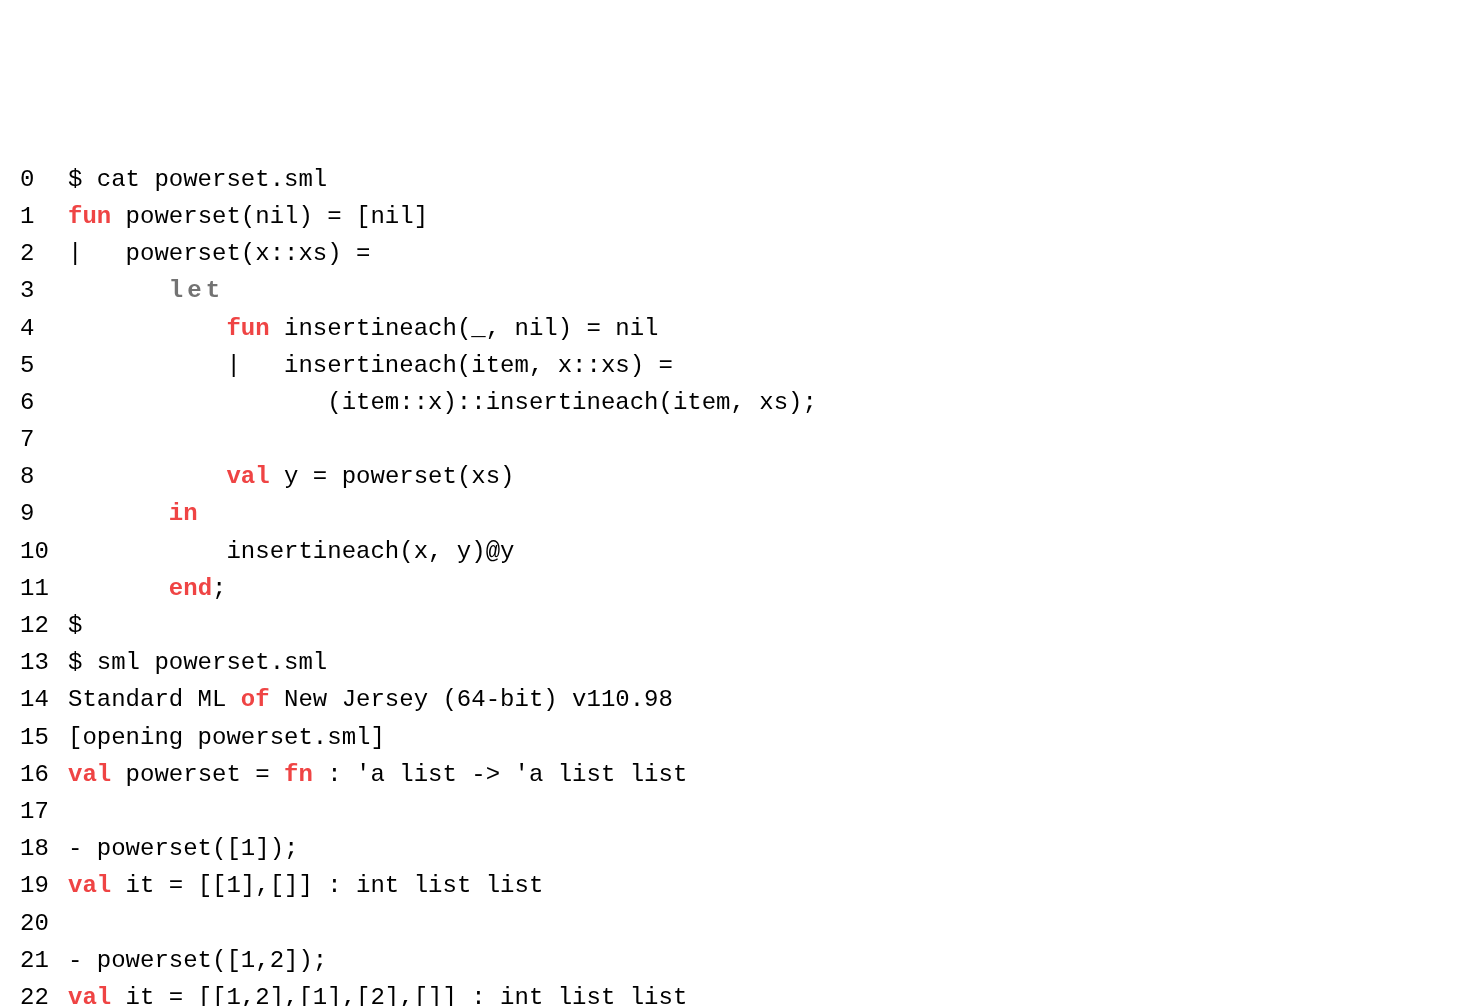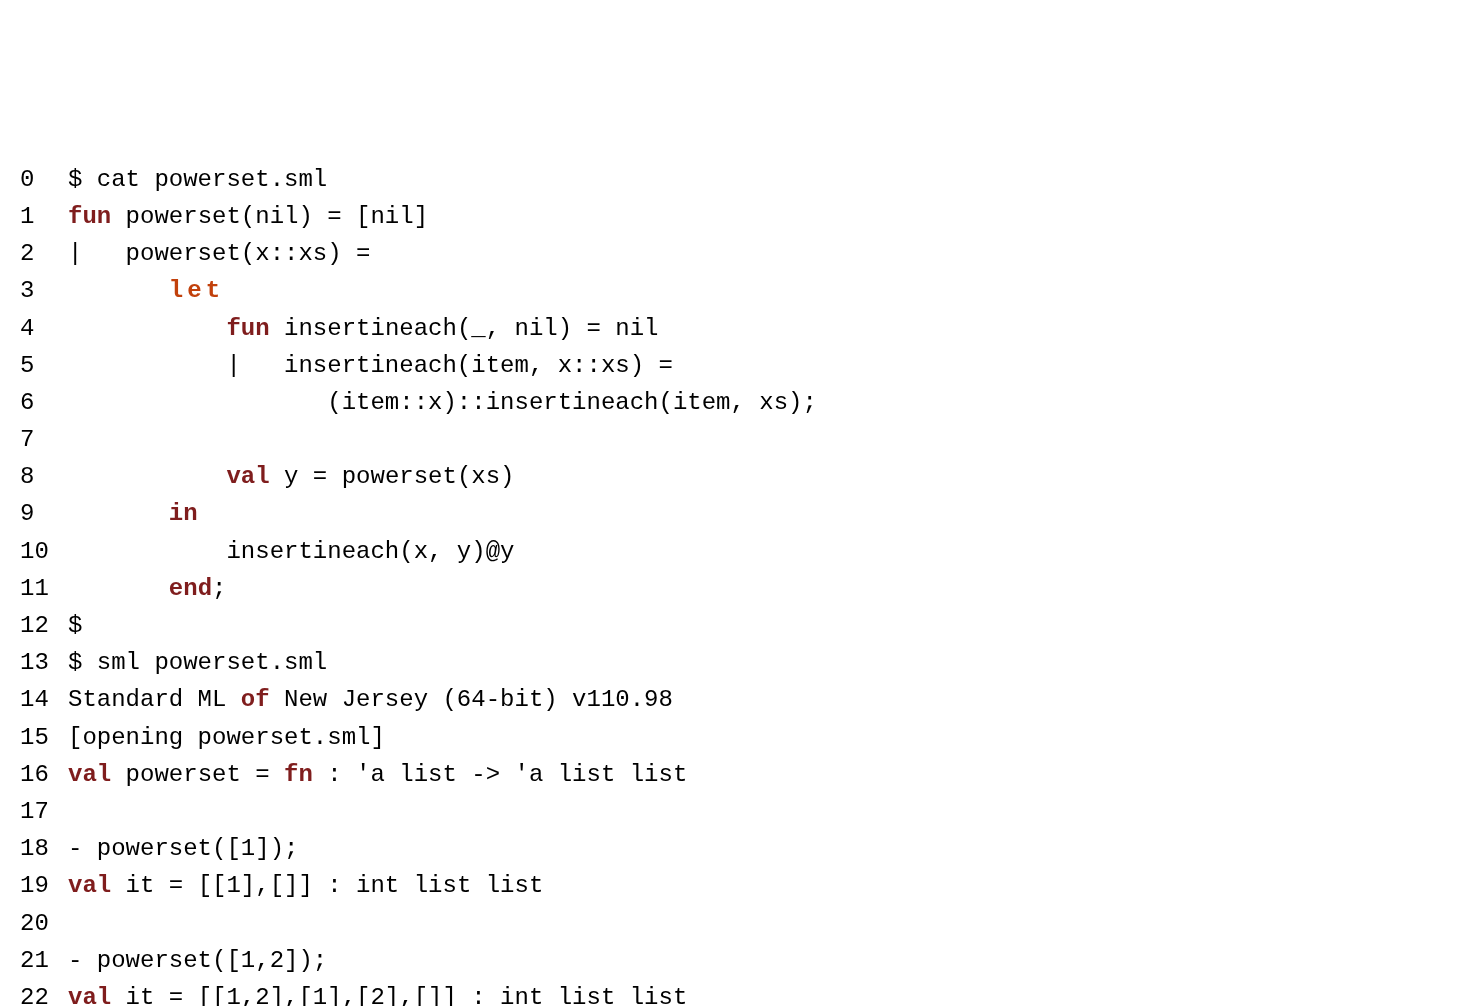--- a/index.html
+++ b/index.html
@@ -27,25 +27,25 @@
       text-align: left;
       color: #000000;
       flex-shrink: 0;
       user-select: none;
     }
     .content {
       white-space: pre;
       color: #000000;
     }
     .kw {
-      color: #7f1d1d;
+      color: #ef4444;
       font-weight: bold;
     }
     .kw-ns {
-      color: #c2410c;
+      color: #737373;
       font-weight: bold;
       letter-spacing: 4px;
     }
   </style>
 </head>
 <body>
 
 
 
 <div class="code-listing" id="listing"><div class="line"><span class="lineno">0</span><span class="content"><span>$ cat powerset.sml</span></span></div><div class="line"><span class="lineno">1</span><span class="content"><span class="kw">fun</span><span> powerset(nil) = [nil]</span></span></div><div class="line"><span class="lineno">2</span><span class="content"><span>|   powerset(x::xs) =</span></span></div><div class="line"><span class="lineno">3</span><span class="content"><span>       </span><span class="kw-ns">let</span></span></div><div class="line"><span class="lineno">4</span><span class="content"><span>           </span><span class="kw">fun</span><span> insertineach(_, nil) = nil</span></span></div><div class="line"><span class="lineno">5</span><span class="content"><span>           |   insertineach(item, x::xs) =</span></span></div><div class="line"><span class="lineno">6</span><span class="content"><span>                  (item::x)::insertineach(item, xs);</span></span></div><div class="line"><span class="lineno">7</span><span class="content"><span></span></span></div><div class="line"><span class="lineno">8</span><span class="content"><span>           </span><span class="kw">val</span><span> y = powerset(xs)</span></span></div><div class="line"><span class="lineno">9</span><span class="content"><span>       </span><span class="kw">in</span></span></div><div class="line"><span class="lineno">10</span><span class="content"><span>           insertineach(x, y)@y</span></span></div><div class="line"><span class="lineno">11</span><span class="content"><span>       </span><span class="kw">end</span><span>;</span></span></div><div class="line"><span class="lineno">12</span><span class="content"><span>$</span></span></div><div class="line"><span class="lineno">13</span><span class="content"><span>$ sml powerset.sml</span></span></div><div class="line"><span class="lineno">14</span><span class="content"><span>Standard ML </span><span class="kw">of</span><span> New Jersey (64-bit) v110.98</span></span></div><div class="line"><span class="lineno">15</span><span class="content"><span>[opening powerset.sml]</span></span></div><div class="line"><span class="lineno">16</span><span class="content"><span class="kw">val</span><span> powerset = </span><span class="kw">fn</span><span> : 'a list -&gt; 'a list list</span></span></div><div class="line"><span class="lineno">17</span><span class="content"><span></span></span></div><div class="line"><span class="lineno">18</span><span class="content"><span>- powerset([1]);</span></span></div><div class="line"><span class="lineno">19</span><span class="content"><span class="kw">val</span><span> it = [[1],[]] : int list list</span></span></div><div class="line"><span class="lineno">20</span><span class="content"><span></span></span></div><div class="line"><span class="lineno">21</span><span class="content"><span>- powerset([1,2]);</span></span></div><div class="line"><span class="lineno">22</span><span class="content"><span class="kw">val</span><span> it = [[1,2],[1],[2],[]] : int list list</span></span></div></div>

